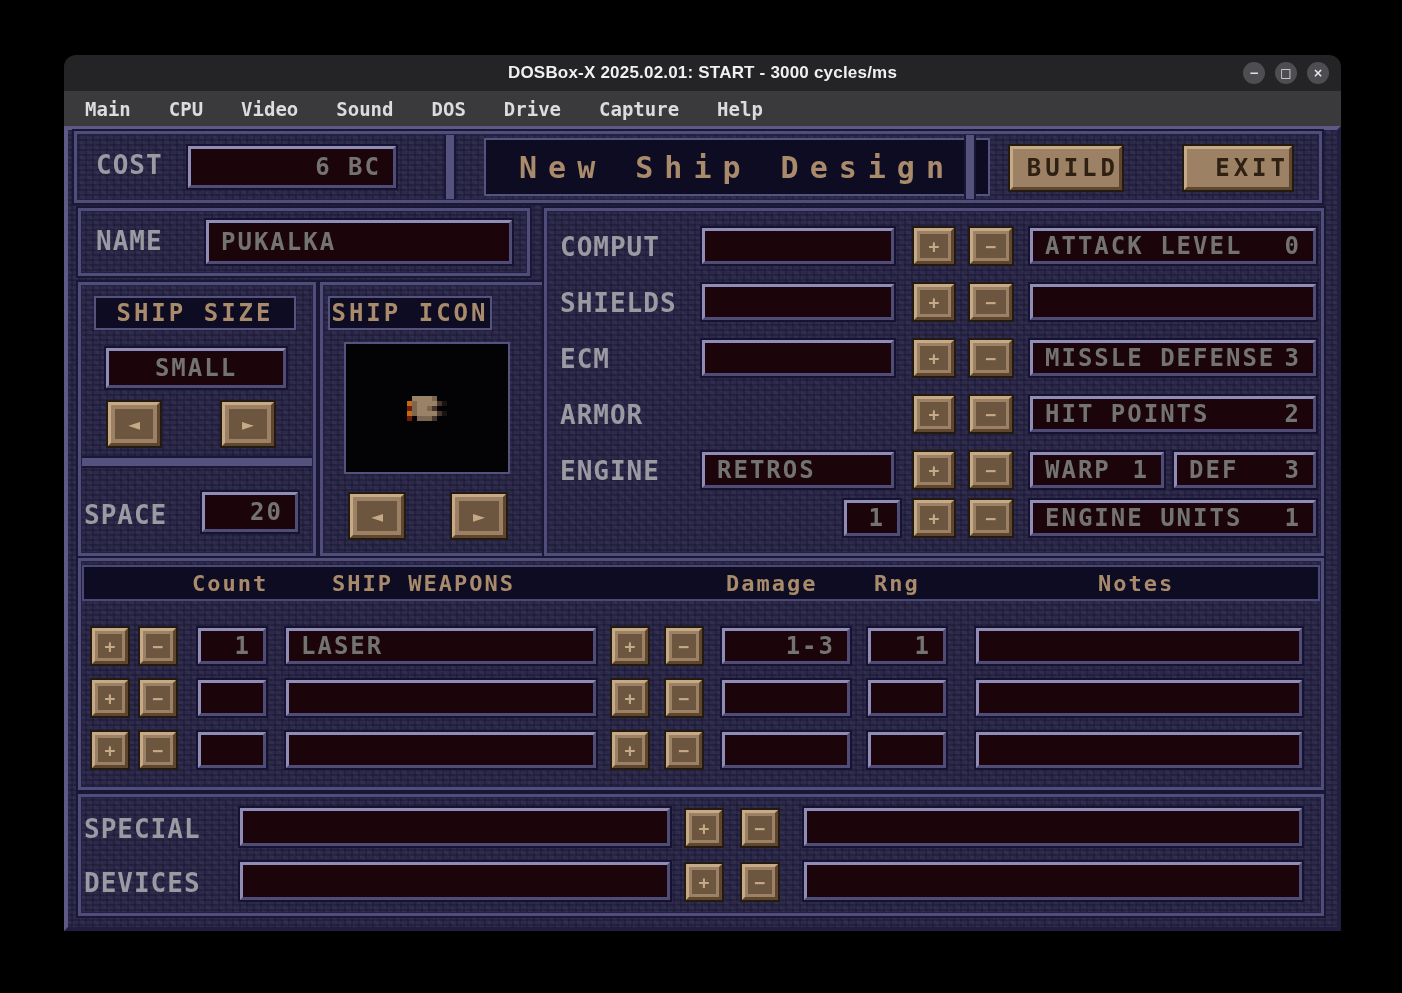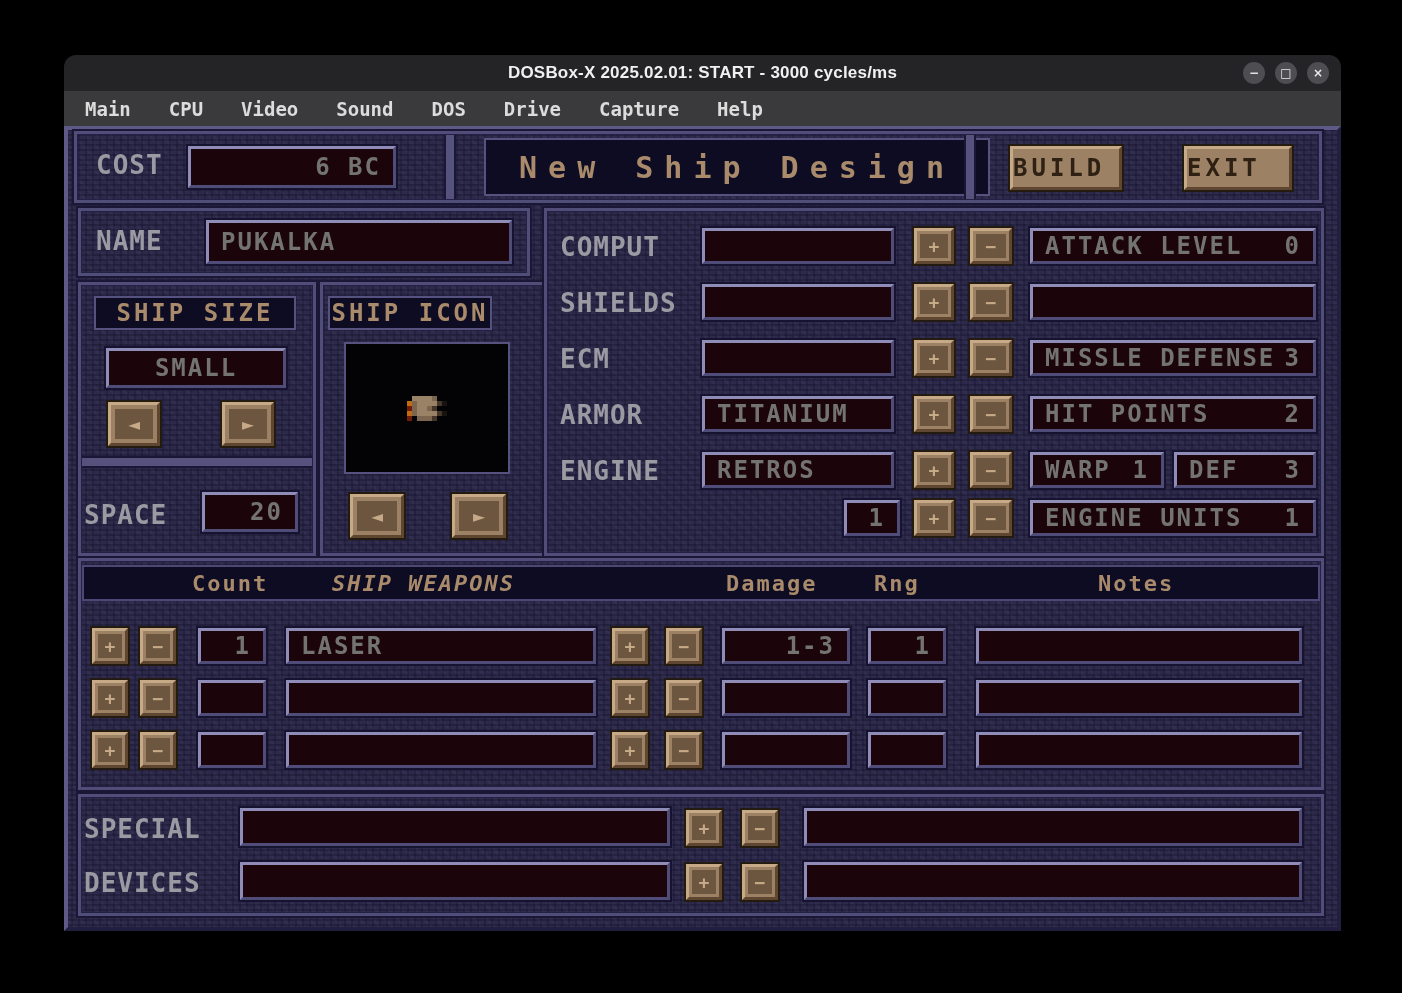--- a/index.html
+++ b/index.html
@@ -34,21 +34,21 @@
 
   .field{background:#1c050a;border:3px solid;border-color:#8f8db8 #4f4c78 #4f4c78 #8f8db8;outline:2px solid #161331;
     display:flex;align-items:center;font:bold 24px "DejaVu Sans Mono",monospace;color:#737373;letter-spacing:2px;}
   .f-left{padding-left:12px;}
   .f-right{justify-content:flex-end;padding-right:12px;}
   .f-center{justify-content:center;}
   .stat{justify-content:space-between;padding:0 12px;}
   .darkhead{background:#0d0c22;border:2px solid #55527f;display:flex;align-items:center;justify-content:center;}
 
   .btn{background:#9c8164;border:3px solid;border-color:#c6aa88 #5e4630 #5e4630 #c6aa88;outline:2px solid #241b10;
-    display:flex;align-items:center;justify-content:flex-start;font:bold 24px "DejaVu Sans Mono",monospace;color:#2e2012;letter-spacing:4px;}
+    display:flex;align-items:center;justify-content:flex-end;font:bold 24px "DejaVu Sans Mono",monospace;color:#2e2012;letter-spacing:4px;}
   .face{width:100%;height:100%;background:#6d5640;display:flex;align-items:center;justify-content:center;
     color:#c6aa88;font:bold 18px "DejaVu Sans Mono",monospace;letter-spacing:0;}
   .arr{font-size:20px;}
   .iconbox{background:#030204;border:2px solid #55527f;}
 </style>
 </head>
 <body>
 
 <div class="a window">
   <div class="a titlebar">
@@ -208,23 +208,20 @@
       </div>
     <div class="a btn" style="left:906px;top:214px;width:42px;height:36px;padding:3px;">
         <span class="face">−</span>
       </div>
     <div class="a field stat" style="left:966px;top:214px;width:286px;height:36px;">
         <span>MISSLE DEFENSE</span>
         <span>3</span>
       </div>
 
     <span class="a lbl" style="left:496px;top:274px;">ARMOR</span>
-    <div class="a field f-left" style="left:638px;top:270px;width:192px;height:36px;">
-        <span>TITANIUM</span>
-      </div>
     <div class="a btn" style="left:850px;top:270px;width:40px;height:36px;padding:3px;">
         <span class="face">+</span>
       </div>
     <div class="a btn" style="left:906px;top:270px;width:42px;height:36px;padding:3px;">
         <span class="face">−</span>
       </div>
     <div class="a field stat" style="left:966px;top:270px;width:286px;height:36px;">
         <span>HIT POINTS</span>
         <span>2</span>
       </div>
@@ -258,21 +255,21 @@
         <span class="face">−</span>
       </div>
     <div class="a field stat" style="left:966px;top:374px;width:286px;height:36px;">
         <span>ENGINE UNITS</span>
         <span>1</span>
       </div>
 
     <div class="a panel" style="left:14px;top:432px;width:1246px;height:232px;"></div>
     <div class="a darkbar" style="left:18px;top:439px;width:1238px;height:36px;"></div>
     <span class="a whead" style="left:128px;top:445px;">Count</span>
-    <span class="a whead" style="left:268px;top:445px;font-style:italic;">SHIP WEAPONS</span>
+    <span class="a whead" style="left:268px;top:445px;">SHIP WEAPONS</span>
     <span class="a whead" style="left:662px;top:445px;">Damage</span>
     <span class="a whead" style="left:810px;top:445px;">Rng</span>
     <span class="a whead" style="left:1034px;top:445px;">Notes</span>
 
     <div class="a btn" style="left:28px;top:502px;width:36px;height:36px;padding:3px;">
         <span class="face">+</span>
       </div>
     <div class="a btn" style="left:76px;top:502px;width:36px;height:36px;padding:3px;">
         <span class="face">−</span>
       </div>

